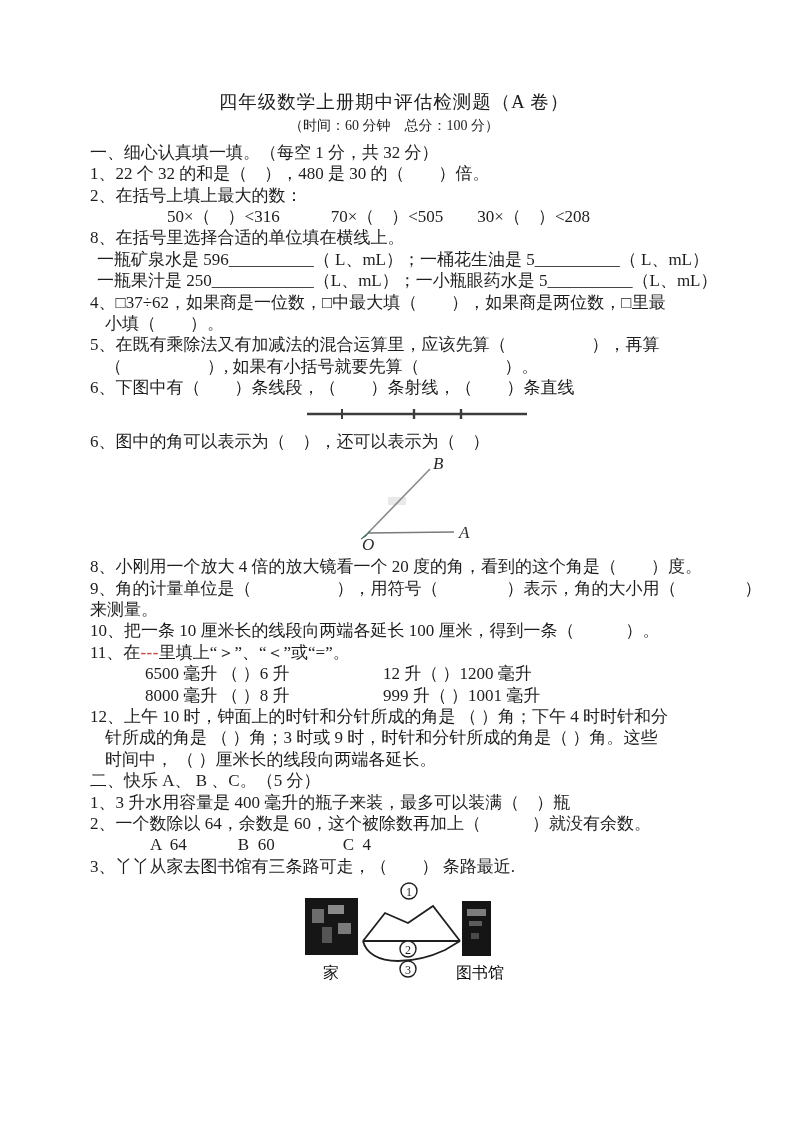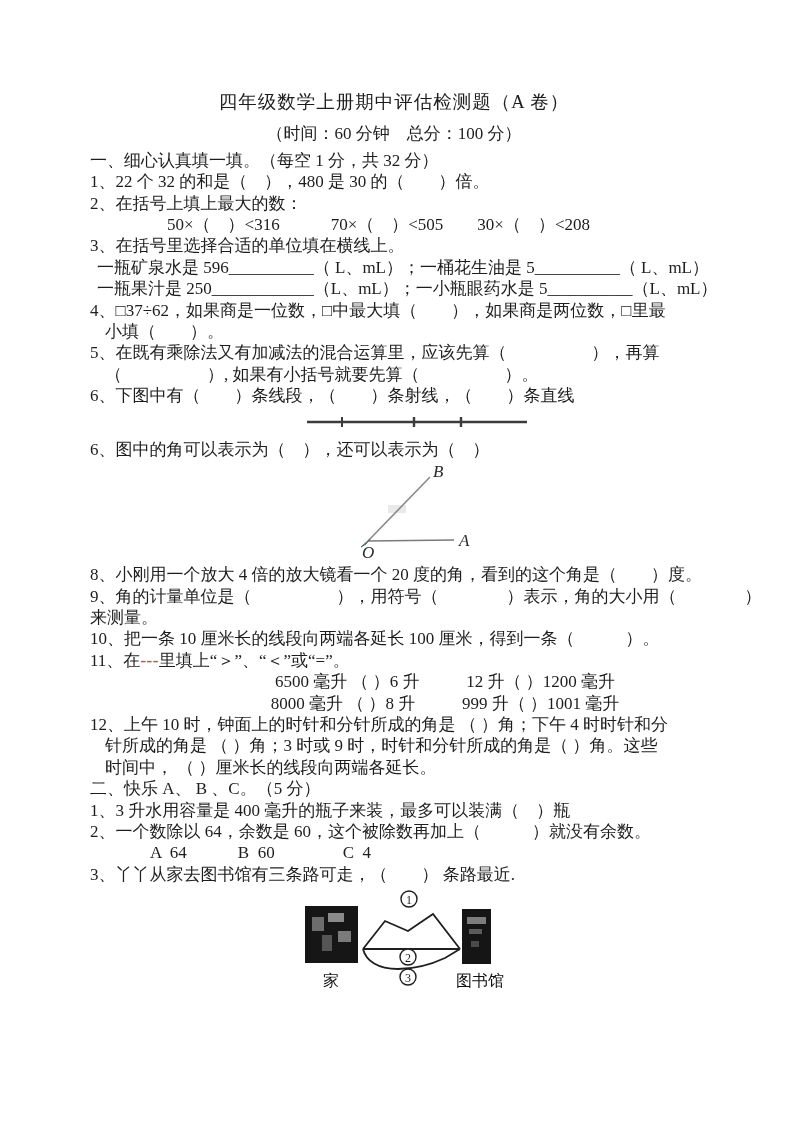--- a/index.html
+++ b/index.html
@@ -10,25 +10,25 @@
     overflow:hidden;
     font-family:"Liberation Serif","DejaVu Serif",serif;
     color:#1d1d1d;
     font-size:17px;
     line-height:21.4px;
   }
   .content{padding:92px 56px 0 90px;}
   .t-line{white-space:pre;}
   .center{text-align:center;white-space:pre;}
   .title{font-size:18.5px;letter-spacing:1px;}
-  .subtitle{font-size:17px;margin-top:10px;}
+  .subtitle{font-size:14px;margin-top:2px;}
   .sec-head{margin-top:5px;}
   .ind7{padding-left:7px;}
   .ind15{padding-left:15px;}
-  .ind55{padding-left:55px;text-align:center;}
+  .ind55{padding-left:55px;}
   .ind60{padding-left:60px;}
   .ind77{padding-left:77px;}
   .colL{display:inline-block;width:238px;}
   .red-dash{color:#c0504d;letter-spacing:0.5px;font-weight:bold;}
   .fig{display:block;}
   .fig-segment{margin:7px 0 9px 215px;}
   .fig-angle{margin:3px 0 5px 250px;}
   .fig-paths{margin:4px 0 6px 208px;}
   .opts-final{padding-left:53px;margin-top:10px;}
   .circ{
@@ -44,21 +44,21 @@
 <div class="page">
   <div class="content">
 
     <div class="center title">四年级数学上册期中评估检测题（A 卷）</div>
     <div class="center subtitle">（时间：60 分钟　总分：100 分）</div>
 
     <div class="t-line sec-head">一、细心认真填一填。（每空 1 分，共 32 分）</div>
     <div class="t-line">1、22 个 32 的和是（　），480 是 30 的（　　）倍。</div>
     <div class="t-line">2、在括号上填上最大的数：</div>
     <div class="t-line ind77">50×（　）&lt;316　　　70×（　）&lt;505　　30×（　）&lt;208</div>
-    <div class="t-line">3、在括号里选择合适的单位填在横线上。</div>
+    <div class="t-line">8、在括号里选择合适的单位填在横线上。</div>
     <div class="t-line ind7">一瓶矿泉水是 596__________（ L、mL）；一桶花生油是 5__________（ L、mL）</div>
     <div class="t-line ind7">一瓶果汁是 250____________（L、mL）；一小瓶眼药水是 5__________（L、mL）</div>
     <div class="t-line">4、□37÷62，如果商是一位数，□中最大填（　　），如果商是两位数，□里最</div>
     <div class="t-line ind15">小填（　　）。</div>
     <div class="t-line">5、在既有乘除法又有加减法的混合运算里，应该先算（　　　　　），再算</div>
     <div class="t-line ind15">（　　　　　）, 如果有小括号就要先算（　　　　　）。</div>
     <div class="t-line">6、下图中有（　　）条线段，（　　）条射线，（　　）条直线</div>
 
     <svg class="fig fig-segment" width="230" height="16" viewBox="0 0 230 16">
       <line x1="2" y1="8" x2="222" y2="8" stroke="#3c3c3c" stroke-width="2.6"></line>

